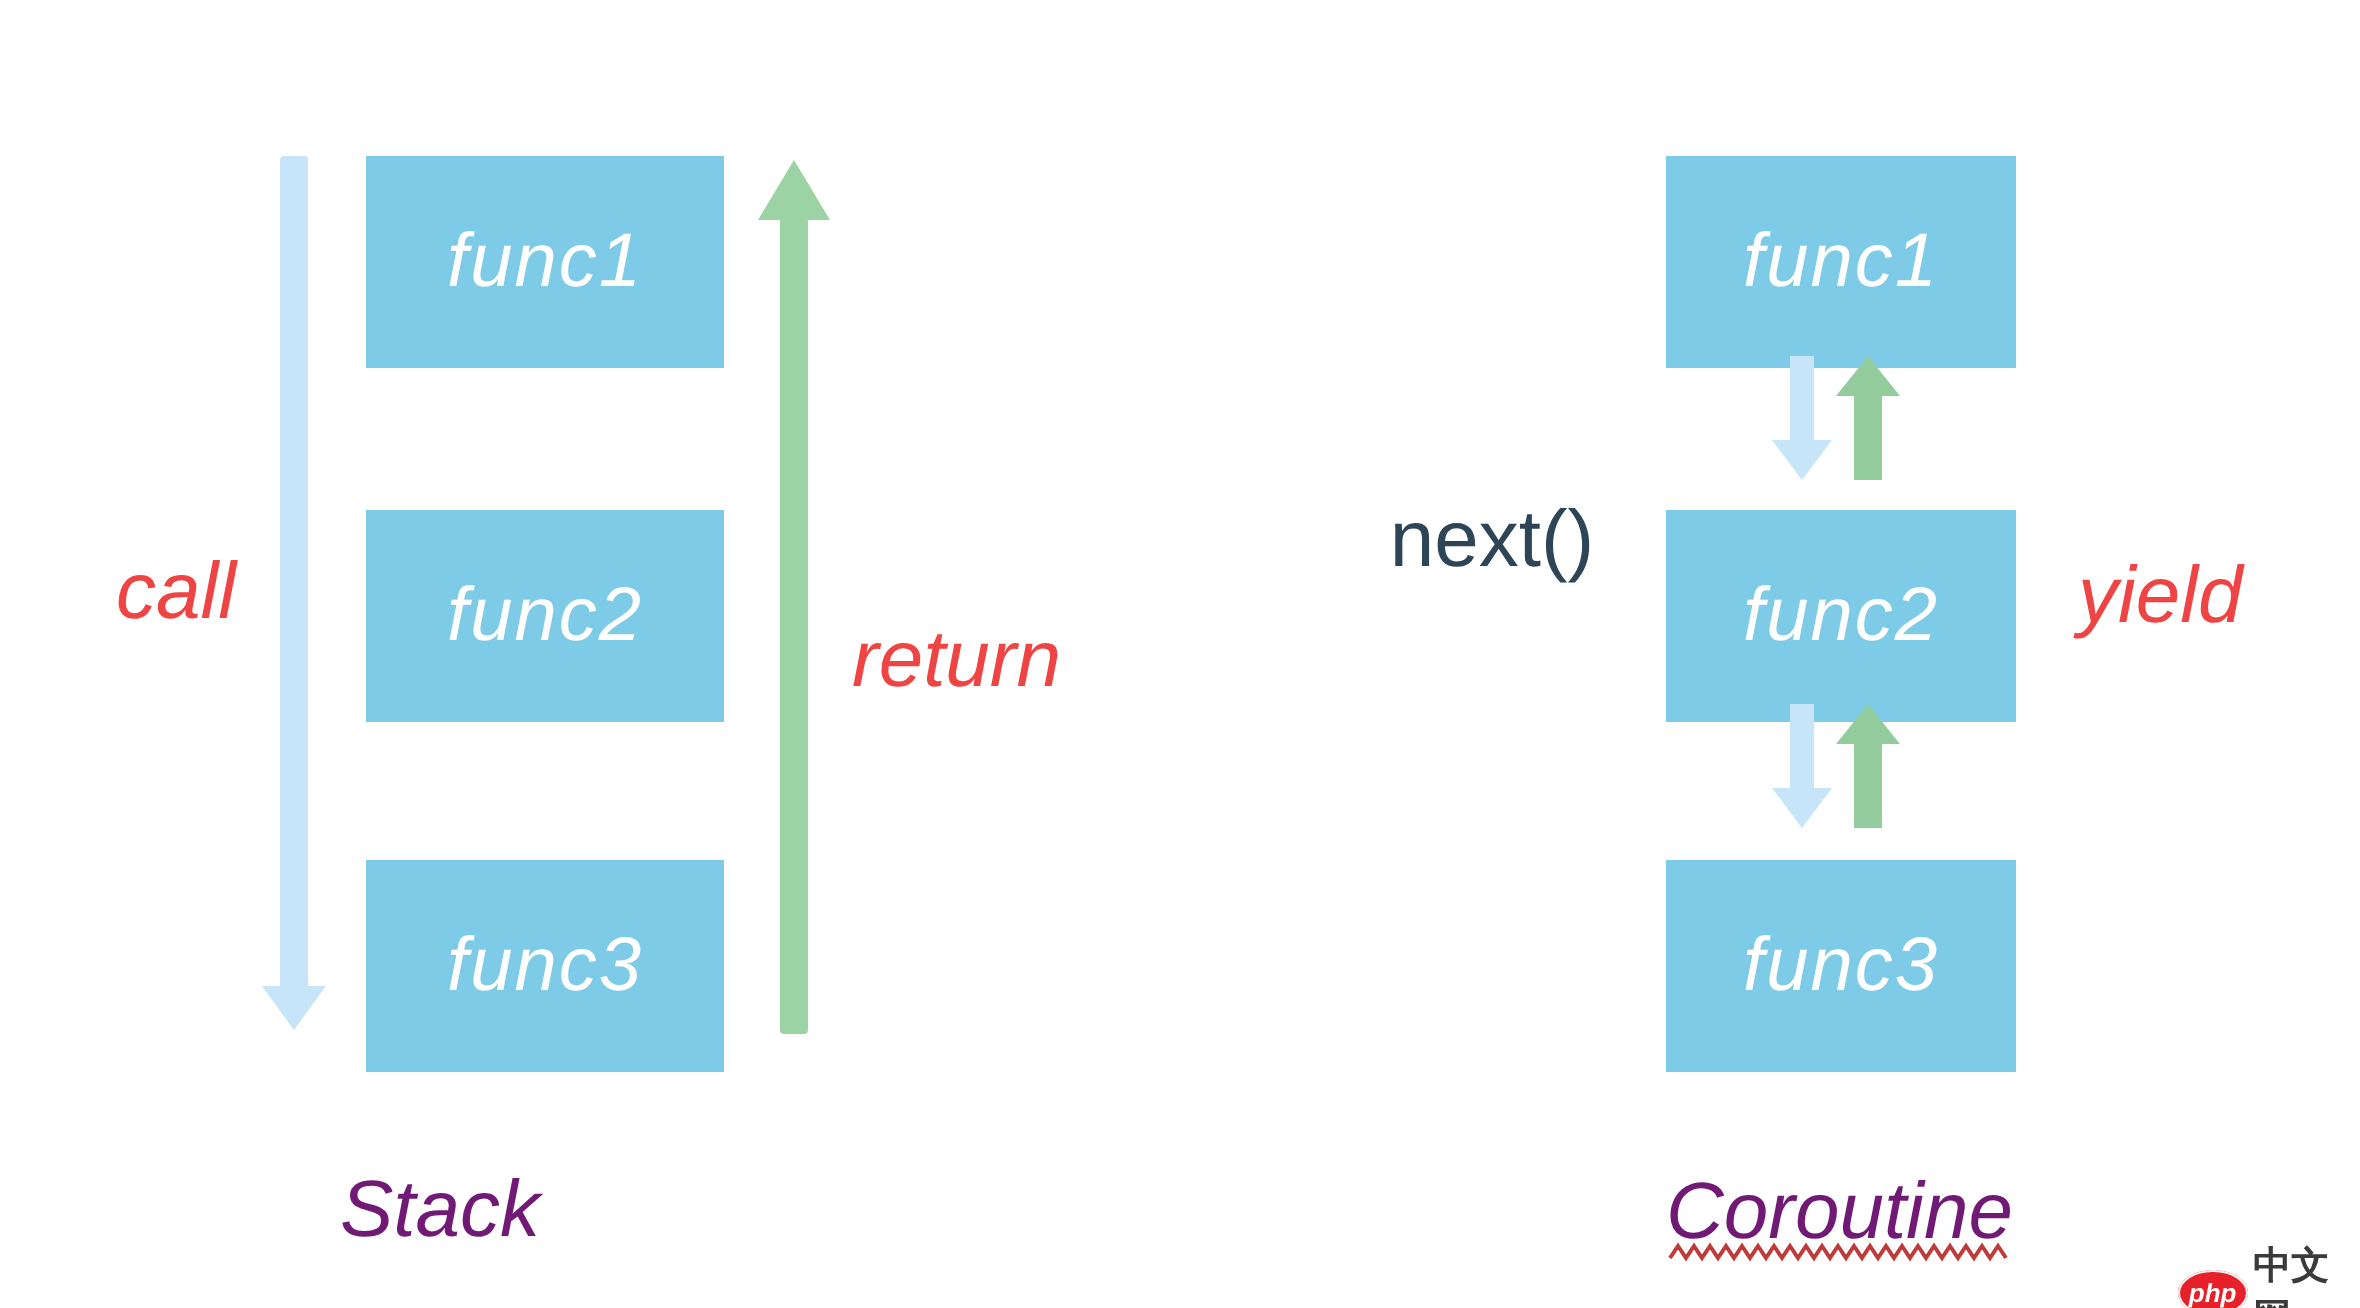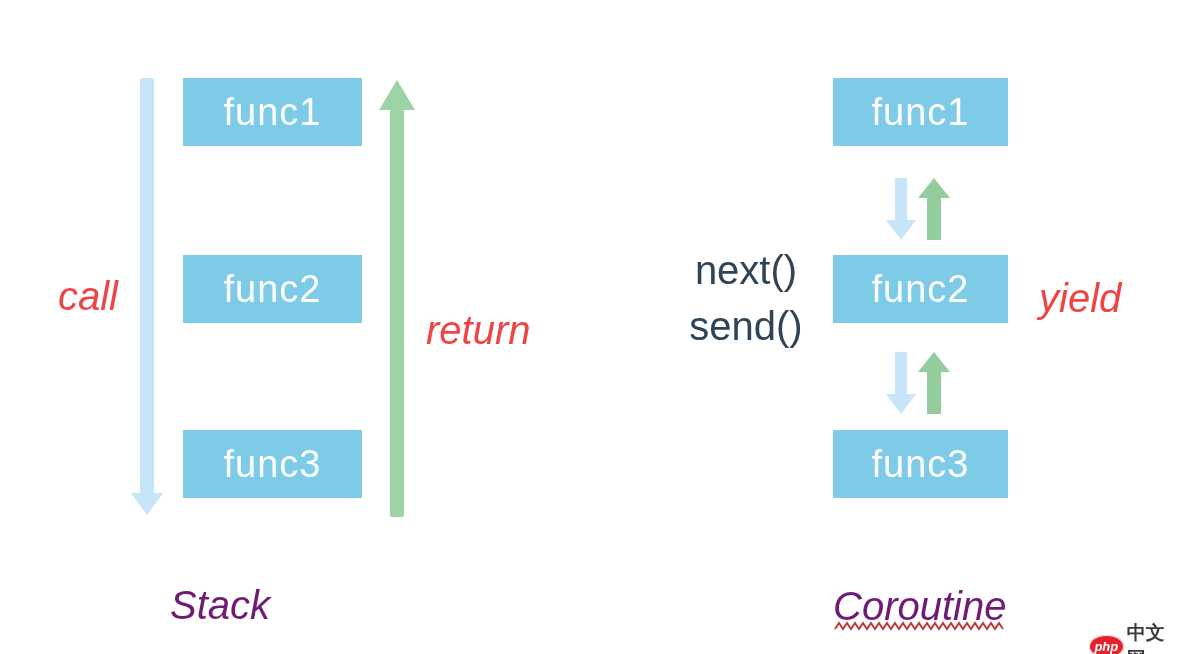--- a/index.html
+++ b/index.html
@@ -3,23 +3,23 @@
 <meta charset="utf-8">
 <style>
   html,body{margin:0;padding:0;}
   body{
     width:1180px;height:654px;position:relative;background:#ffffff;overflow:hidden;
     font-family:"Liberation Sans","DejaVu Sans",sans-serif;
   }
 
   
   .fbox{
-    position:absolute;width:179px;height:68px;background:#7ECBE8;
+    position:absolute;width:179px;height:106px;background:#7ECBE8;
     display:flex;align-items:center;justify-content:center;
-    color:#ffffff;font-size:38px;letter-spacing:1px;
+    color:#ffffff;font-style:italic;font-size:38px;letter-spacing:1px;
   }
   .fbox.right{width:175px;}
 
   
   .arrow-long-down{position:absolute;left:131px;top:78px;width:32px;height:437px;}
   .arrow-long-down .shaft{position:absolute;left:9px;top:0;width:14px;height:416px;background:#C7E5F8;border-radius:2px;}
   .arrow-long-down .head{position:absolute;left:0;top:415px;width:0;height:0;
     border-left:16px solid transparent;border-right:16px solid transparent;border-top:22px solid #C7E5F8;}
 
   
@@ -102,21 +102,20 @@
       <div class="shaft"></div>
       <div class="head"></div>
     </div>
     <div class="arrow-sm-up" style="left:918px;top:352px;">
       <div class="head"></div>
       <div class="shaft"></div>
     </div>
 
     <div class="two-line" style="left:681px;top:242px;">
       <div>next()</div>
-      <div>send()</div>
     </div>
 
     <div class="lbl" style="left:1039px;top:276px;">yield</div>
 
     <div class="title" style="left:833px;top:584px;width:175px;">Coroutine</div>
 
     <svg class="squiggle" width="172" height="12" viewBox="0 0 172 12">
       <path d="M1 9 l4 -6 l4 6 l4 -6 l4 6 l4 -6 l4 6 l4 -6 l4 6 l4 -6 l4 6 l4 -6 l4 6 l4 -6 l4 6 l4 -6 l4 6 l4 -6 l4 6 l4 -6 l4 6 l4 -6 l4 6 l4 -6 l4 6 l4 -6 l4 6 l4 -6 l4 6 l4 -6 l4 6 l4 -6 l4 6 l4 -6 l4 6 l4 -6 l4 6 l4 -6 l4 6 l4 -6 l4 6 l4 -6 l4 6" fill="none" stroke="#C03A3A" stroke-width="2"></path>
     </svg>
   </div>

